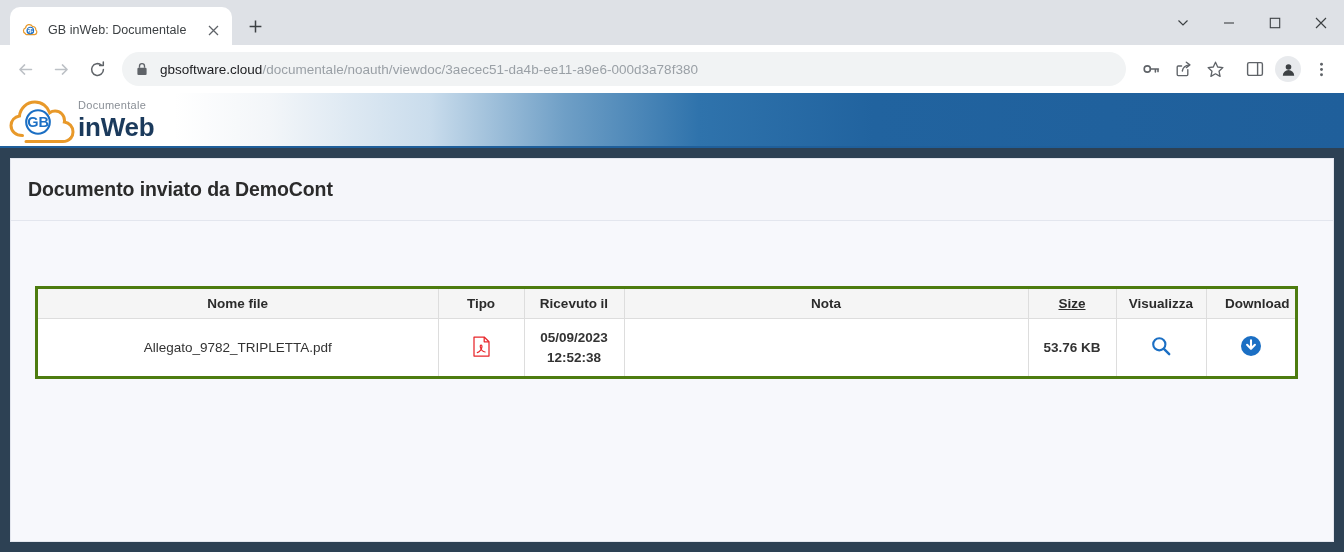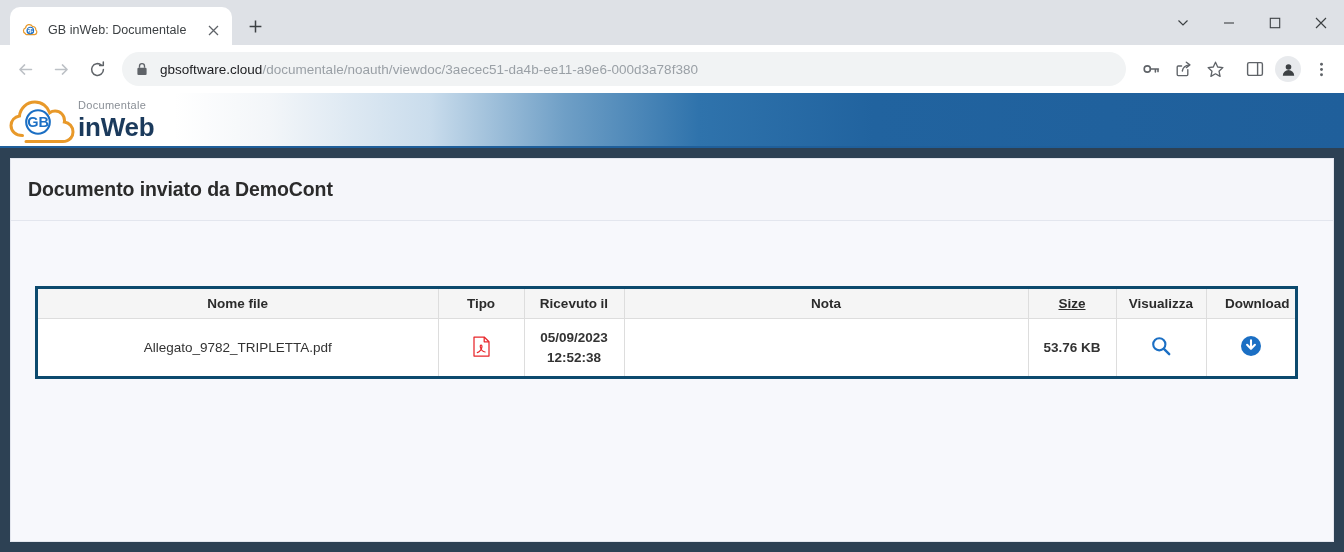--- a/index.html
+++ b/index.html
@@ -250,21 +250,21 @@
     letter-spacing: -0.1px;
   }
 
   .card-body {
     flex: 1;
     padding: 17px 24px 0 24px;
     overflow: hidden;
   }
 
   .table-outline {
-    border: 3px solid #0c4a6e;
+    border: 3px solid #4d7c0f;
     background: #8b5cf6;
     width: 1263px;
   }
 
   table.doc-table {
     width: 100%;
     border-collapse: collapse;
     background: #ffffff;
   }
 

